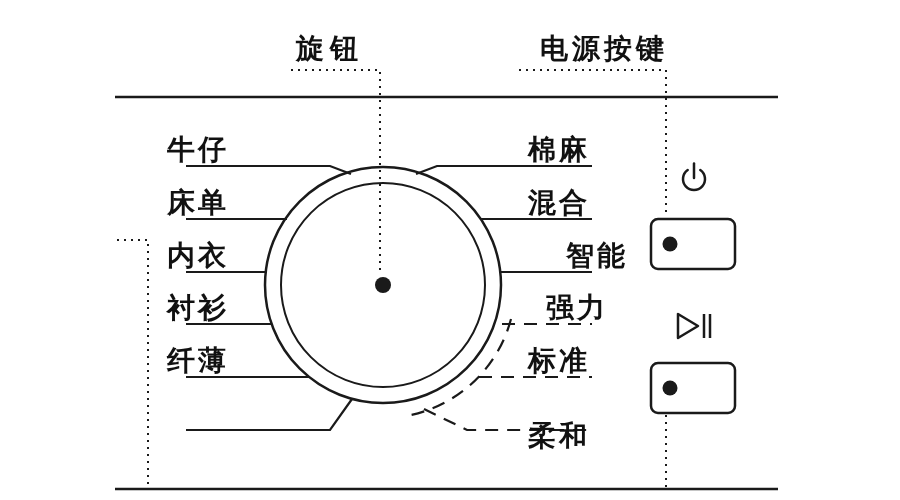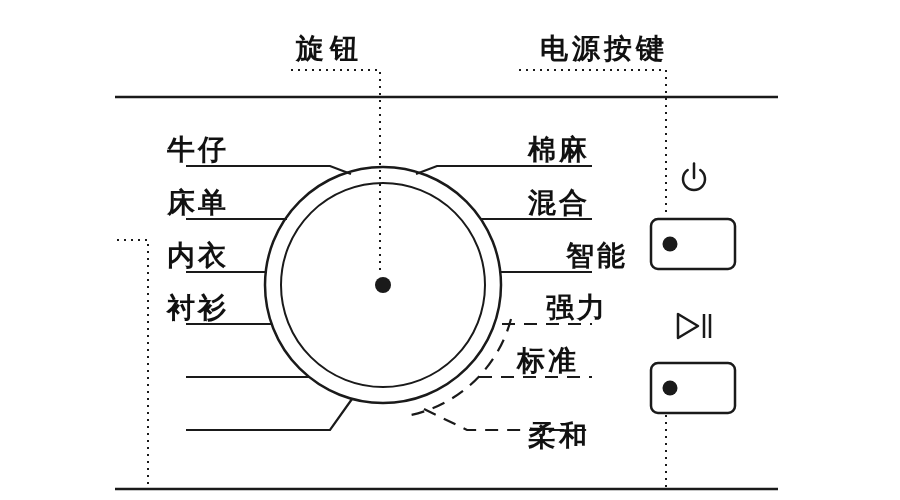--- a/index.html
+++ b/index.html
@@ -77,21 +77,22 @@
     </g>
   </svg>
 
   <div class="callout" style="left:296px; top:30px;">旋钮</div>
   <div class="callout" style="left:496px; top:30px; letter-spacing:4px;margin-left:44px;">电源按键</div>
 
   <div class="prog left" style="right:660px; top:139px;">牛仔</div>
   <div class="prog left" style="right:660px; top:192px;">床单</div>
   <div class="prog left" style="right:660px; top:245px;">内衣</div>
   <div class="prog left" style="right:660px; top:297px;text-align:right;">衬衫</div>
+  <div class="prog left" style="right:660px; top:350px;">纤薄</div>
 
   <div class="prog" style="left:528px; top:139px;text-align:right;">棉麻</div>
   <div class="prog" style="left:528px; top:192px;">混合</div>
   <div class="prog" style="left:556px; top:245px;margin-left:10px;">智能</div>
   <div class="prog" style="left:528px; top:297px;margin-left:18px;">强力</div>
-  <div class="prog" style="left:517px; top:350px;">标准</div>
+  <div class="prog" style="left:528px; top:350px;">标准</div>
   <div class="prog" style="left:528px; top:403px;margin-top:22px;">柔和</div>
 
 </div>
 
 </body></html>

